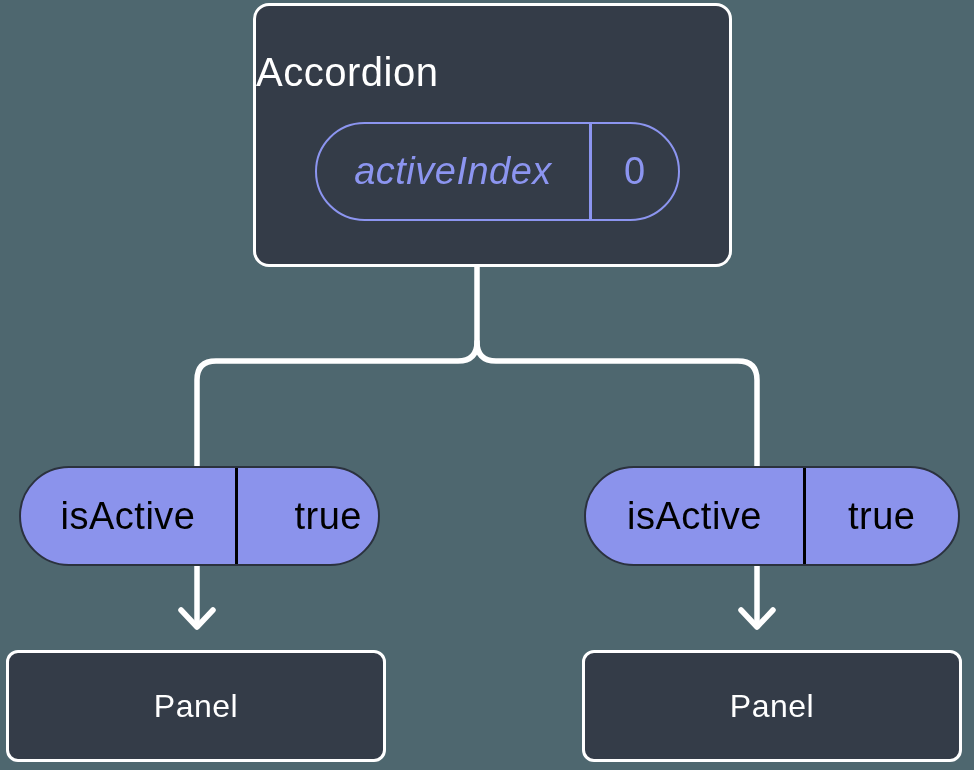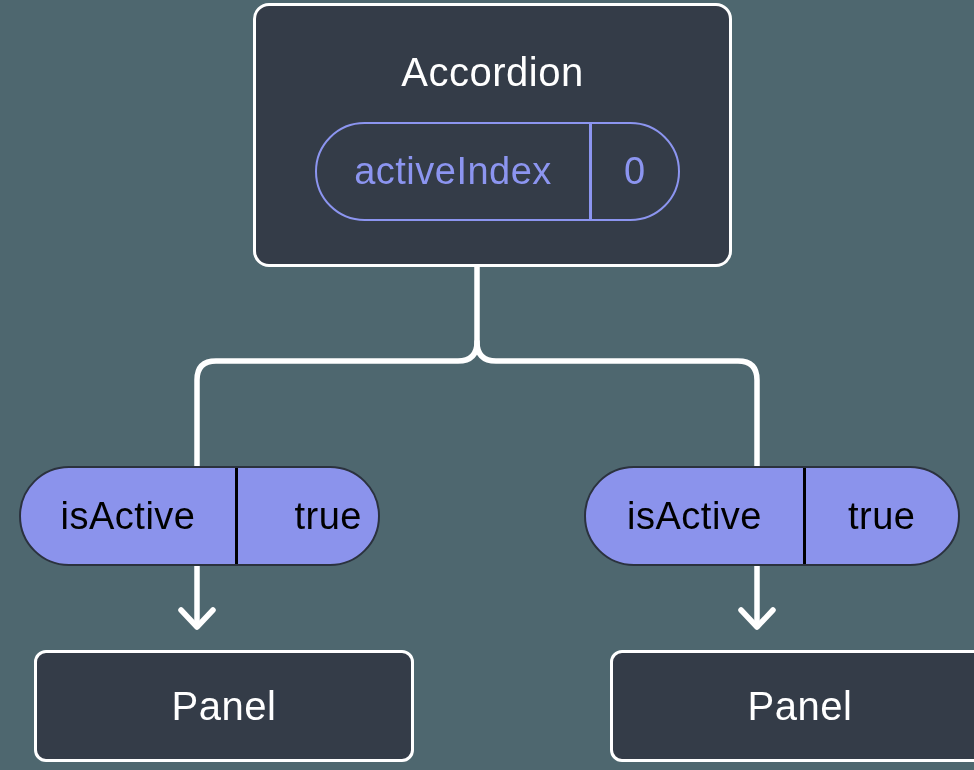--- a/index.html
+++ b/index.html
@@ -25,21 +25,21 @@
     z-index: 1;
   }
   .root-node {
     left: 253px; top: 3px;
     width: 479px; height: 264px;
     border-radius: 16px;
   }
   .node-title {
     position: absolute;
     top: 44px; left: 0; right: 0;
-    text-align: center;
+    text-align: left;
     color: #FFFFFF;
     font-size: 40px;
     font-weight: 500;
     letter-spacing: 0.5px;
   }
   .prop-pill {
     position: absolute;
     display: flex;
     align-items: stretch;
     box-sizing: border-box;
@@ -67,37 +67,36 @@
     justify-content: center;
     font-size: 38px;
     font-weight: 500;
     letter-spacing: 0.5px;
   }
   .pill-divider {
     width: 2.5px;
     background: currentColor;
     flex: 0 0 auto;
   }
-  .outline-pill .seg-key  { width: 272px; }
+  .outline-pill .seg-key  { width: 272px; font-style: italic; }
   .outline-pill .seg-val  { flex: 1; }
   .pill-left  .seg-key { width: 214px; }
   .pill-left  .seg-val { flex: 1; padding-left: 41px; }
   .pill-right .seg-key { width: 217px; }
   .pill-right .seg-val { flex: 1; }
   .panel-node {
     width: 380px; height: 112px;
     border-radius: 12px;
     display: flex;
     align-items: center;
     justify-content: center;
     color: #FFFFFF;
-    font-size: 40px;
+    font-size: 32px;
     font-weight: 500;
     letter-spacing: 0.5px;
-    margin-left: 28px;
   }
   .panel-left  { left: 6px;  top: 650px; }
   .panel-right { left: 582px; top: 650px; }
 </style>
 </head>
 <body>
 
 <div class="canvas">
 
   <svg class="connectors" viewBox="0 0 974 770" xmlns="http://www.w3.org/2000/svg" stroke="#FFFFFF" stroke-width="5.5" fill="none" stroke-linecap="round" stroke-linejoin="round">

